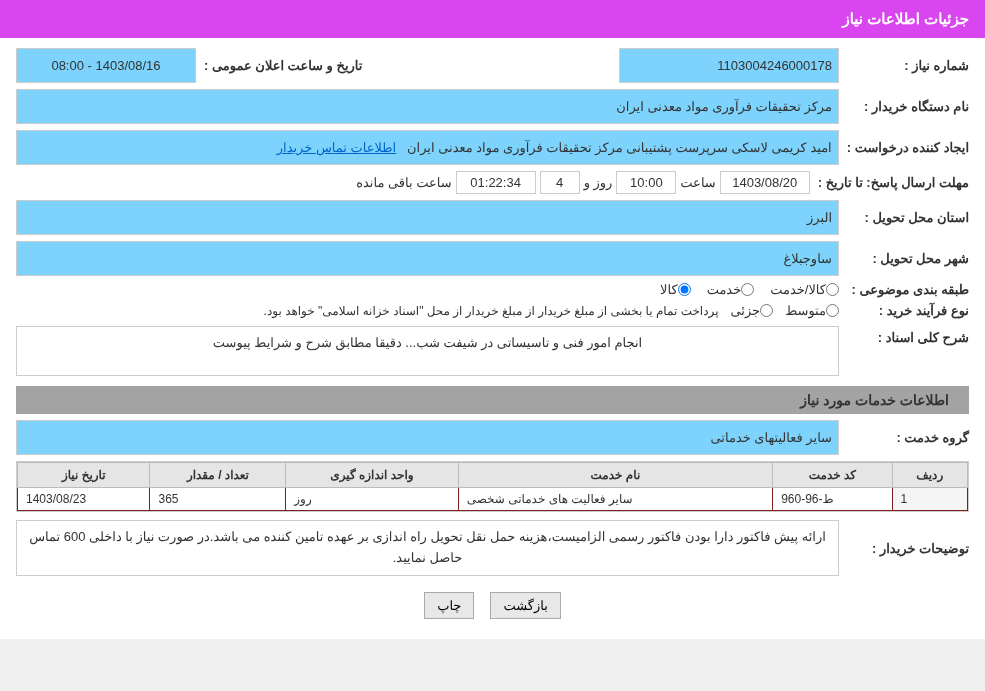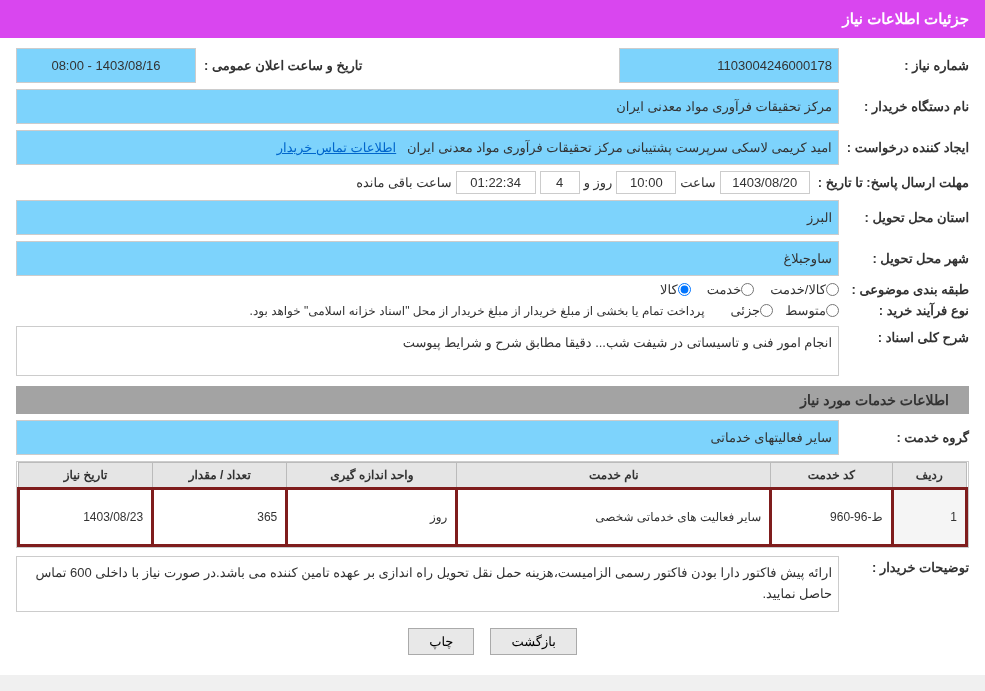--- a/index.html
+++ b/index.html
@@ -84,60 +84,60 @@
       gap: 16px;
     }
     .radio-item {
       display: flex;
       align-items: center;
       gap: 0;
     }
     .note-text {
       color: #333;
       font-size: 12px;
-      margin-right: 14px;
+      margin-right: 0;
     }
     .table-container {
       border: 1px solid #ccc;
       margin-bottom: 8px;
     }
     table {
       width: 100%;
       border-collapse: collapse;
       font-size: 12px;
     }
     table th {
       background: #e5e5e5;
       border: 1px solid #bbb;
       padding: 5px 8px;
       text-align: center;
       font-weight: bold;
     }
     table td {
-      border: 3px solid #7f1d1d;
-      padding: 20px 8px;
-      text-align: right;
+      border: 1px solid #7f1d1d;
+      padding: 4px 8px;
+      text-align: left;
     }
     .textarea-box {
       border: 1px solid #ccc;
       padding: 6px;
       min-height: 50px;
       background: #fff;
-      text-align: right;
+      text-align: center;
       flex: 1;
       line-height: 1.6;
     }
     .button-row {
       display: flex;
       justify-content: center;
       gap: 16px;
       margin: 16px 0 10px 0;
     }
     .btn {
-      padding: 5px 20px;
+      padding: 5px 12px;
       border: 1px solid #aaa;
       background: #e8e8e8;
       cursor: pointer;
       font-size: 13px;
       font-family: Tahoma, Arial, sans-serif;
     }
     .btn-print {
       background: #e8e8e8;
     }
     .btn-back {
@@ -267,21 +267,21 @@
       <td>سایر فعالیت های خدماتی شخصی</td>
       <td>روز</td>
       <td>365</td>
       <td>1403/08/23</td>
     </tr>
           </tbody>
       </table>
     </div>
 
     <div class="form-row" style="align-items:flex-start; margin-top:8px;">
-      <span class="field-label" style="margin-top:4px;">توضیحات خریدار :</span>
+      <span class="field-label" style="margin-top:21px;">توضیحات خریدار :</span>
       <div class="textarea-box">ارائه  پیش فاکتور دارا بودن فاکتور رسمی الزامیست،هزینه حمل نقل تحویل راه اندازی بر عهده تامین کننده می باشد.در صورت نیاز با داخلی 600 تماس حاصل نمایید.</div>
     </div>
 
     <div class="button-row">
       <button class="btn btn-back">بازگشت</button>
       <button class="btn btn-print">چاپ</button>
     </div>
 
   </div>
 </div>

